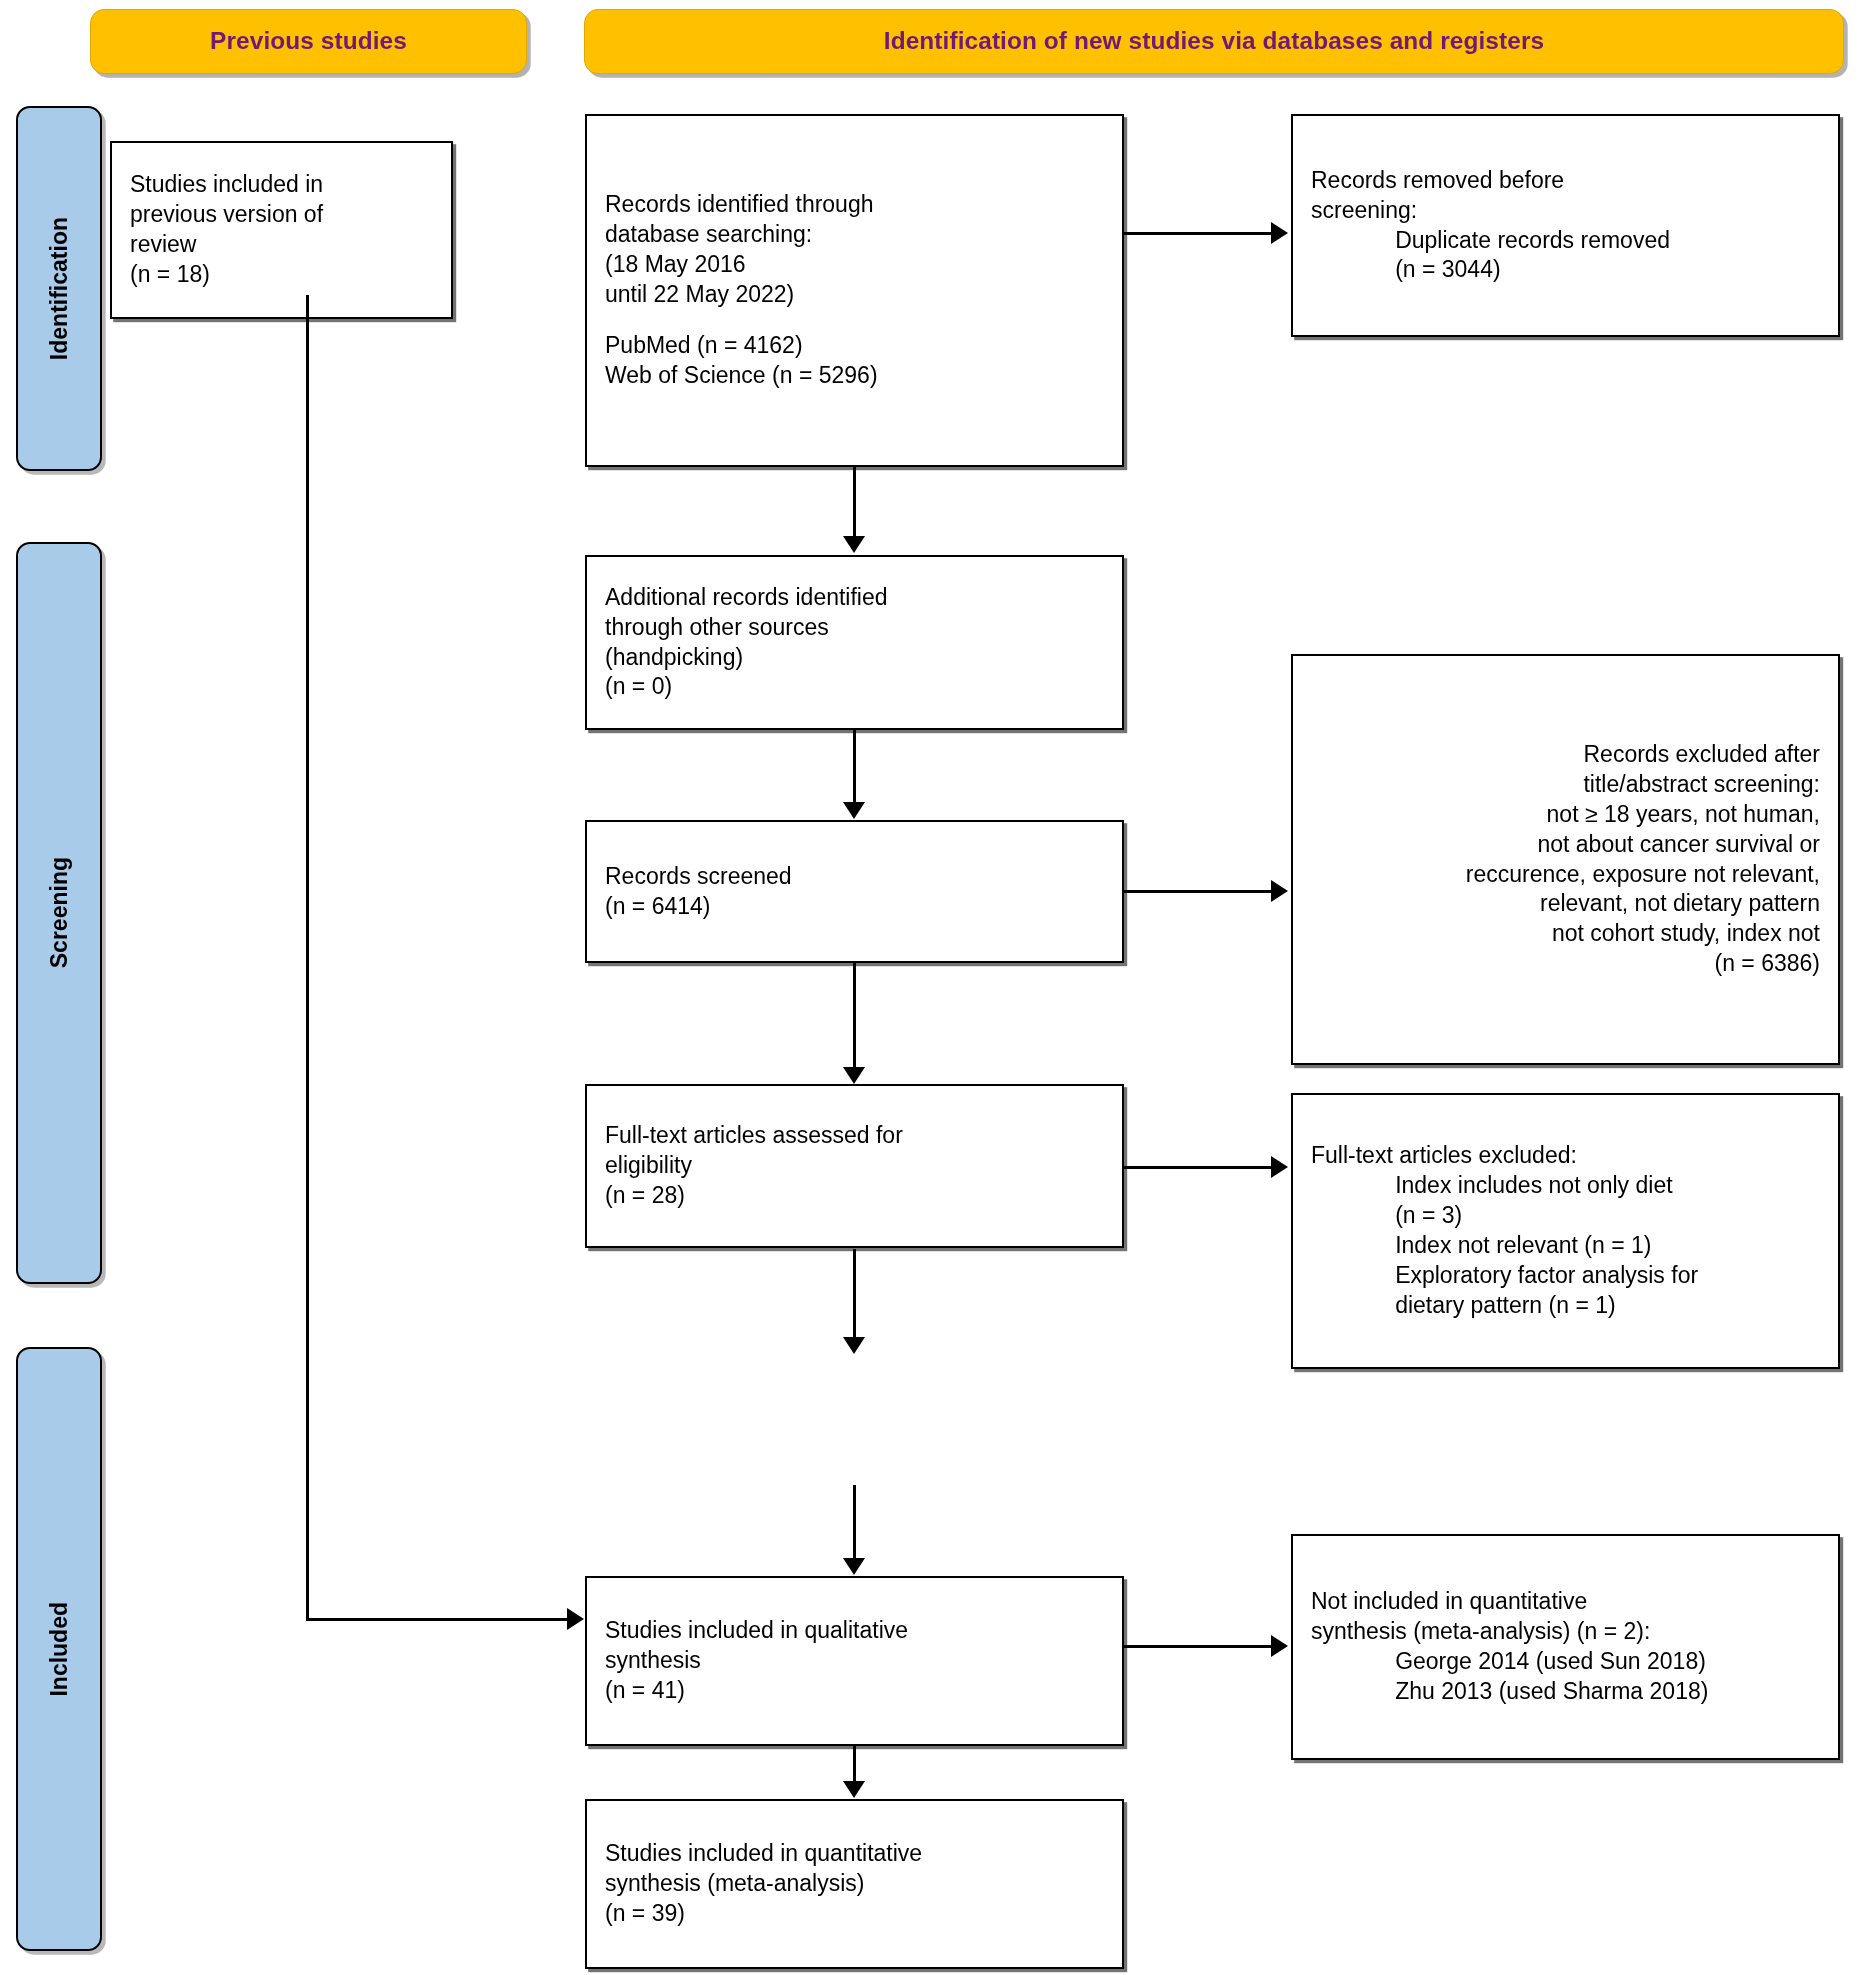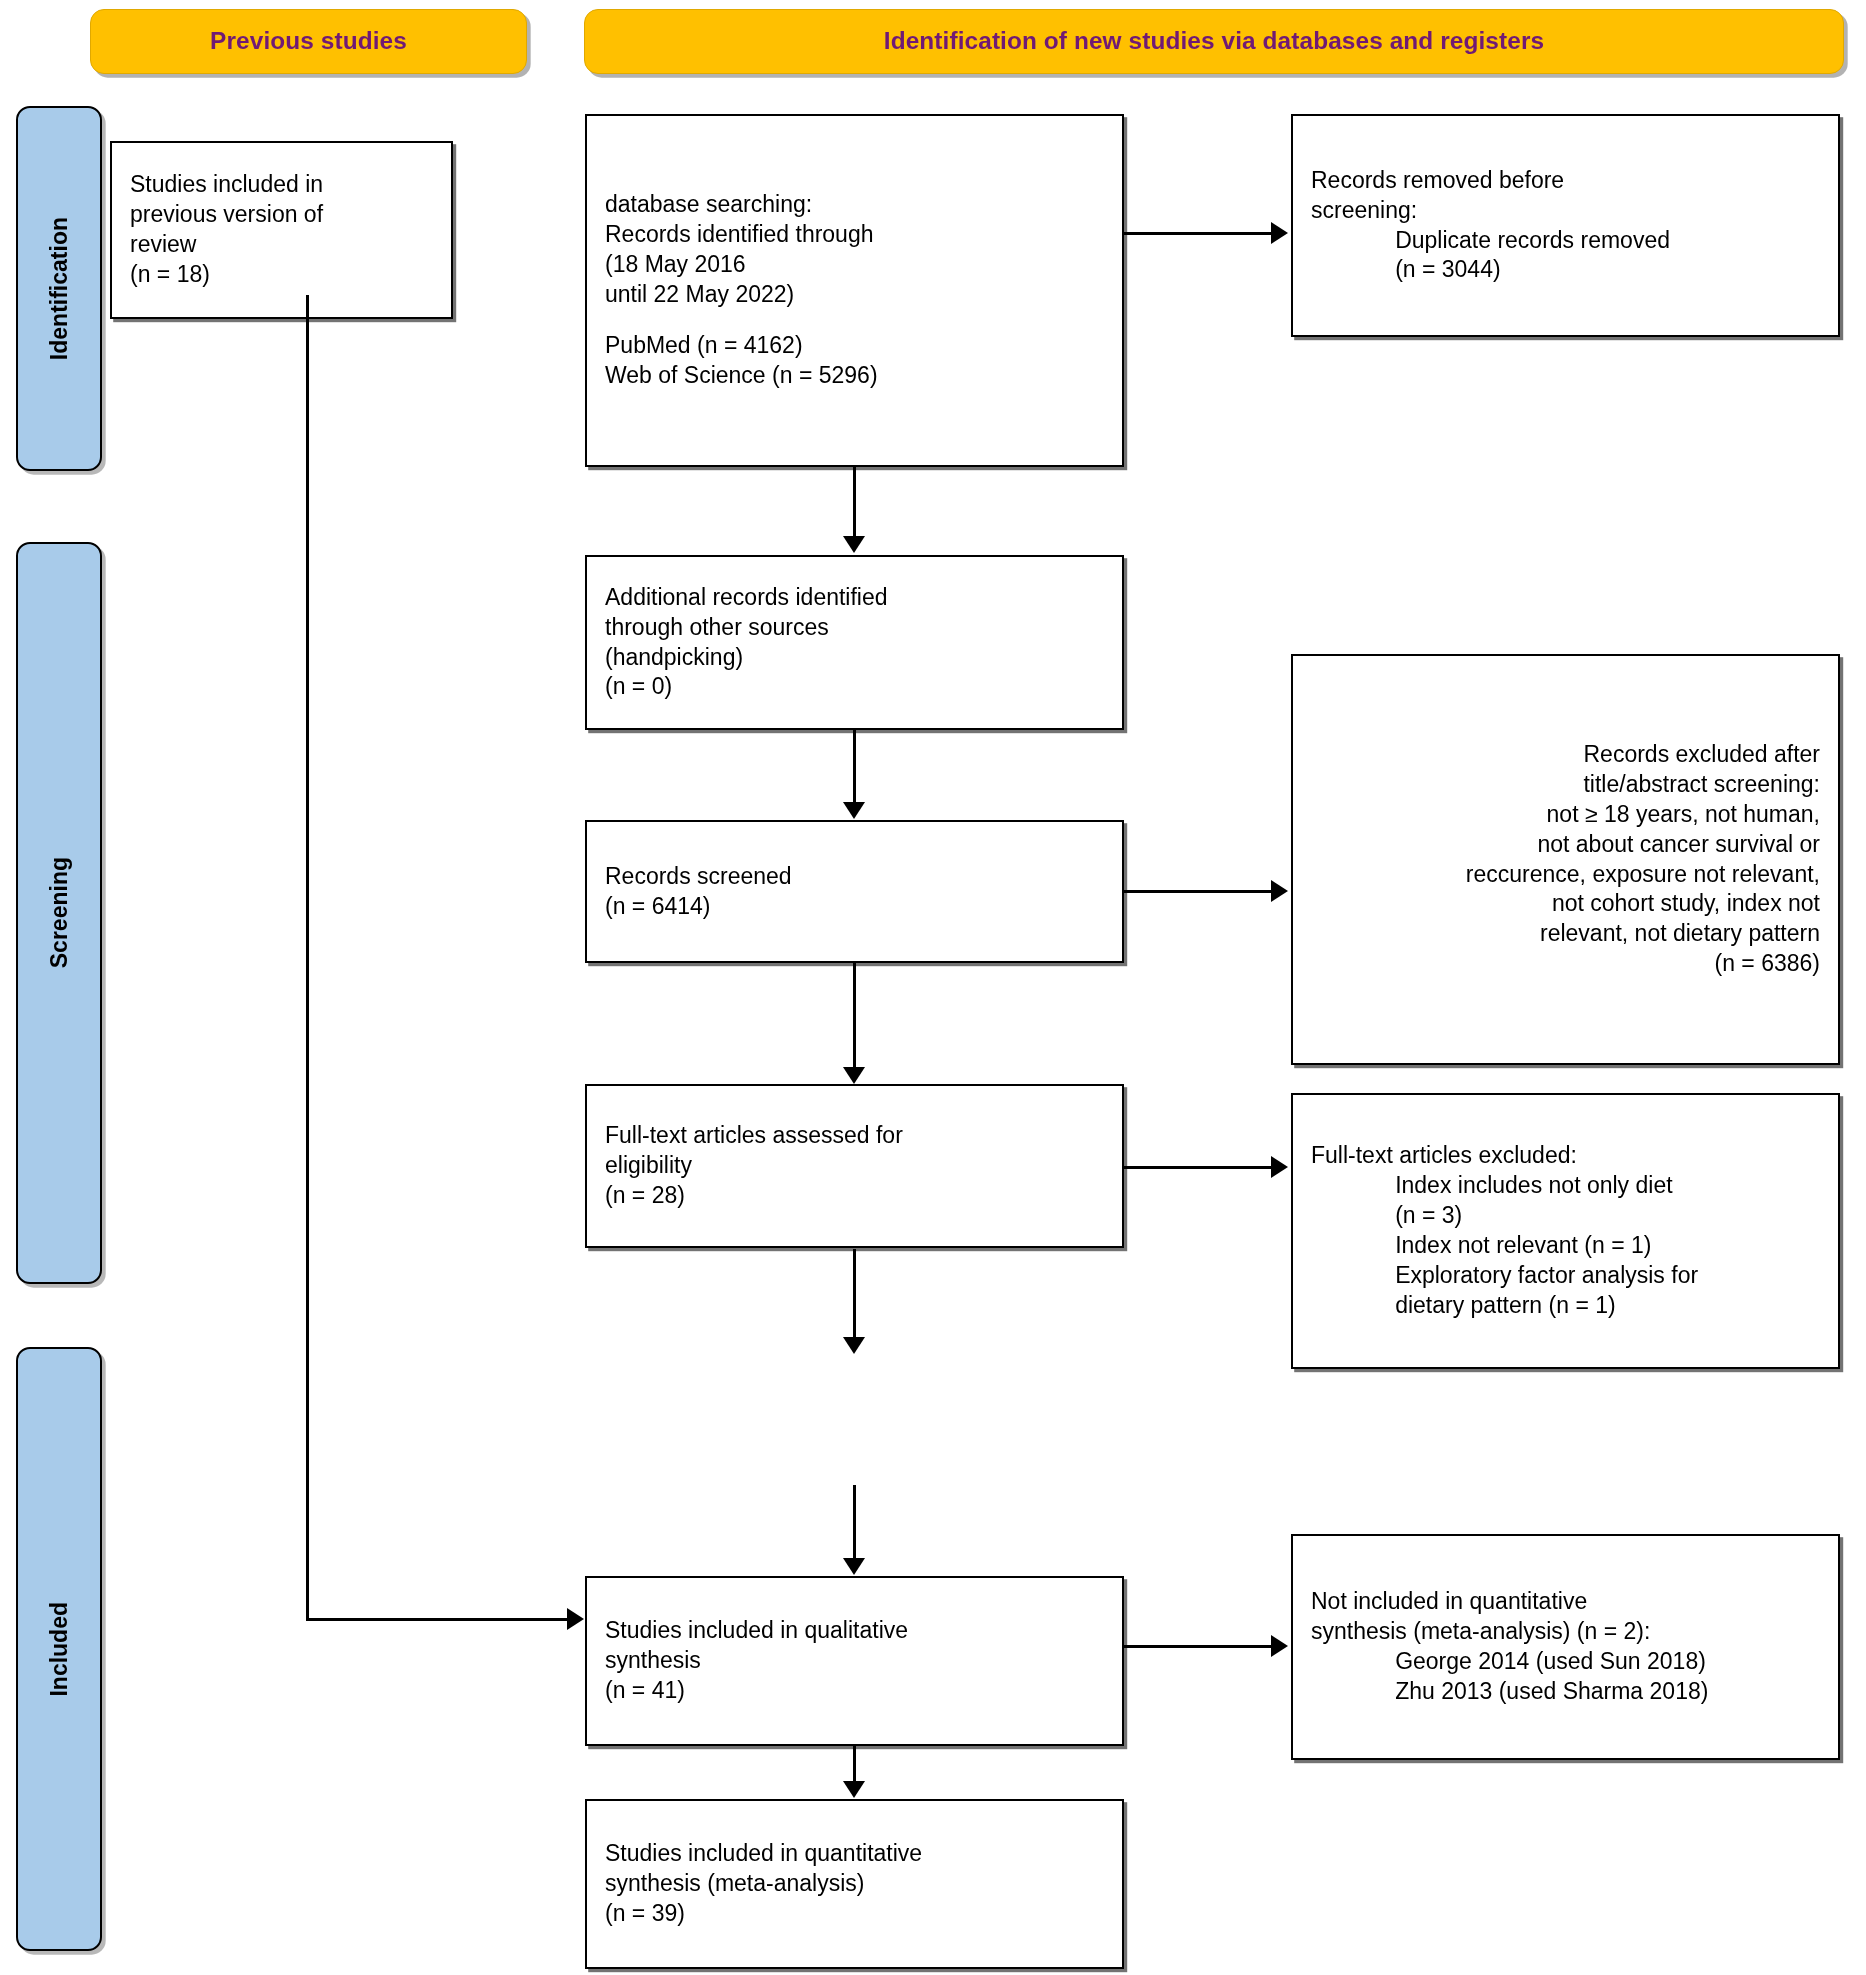--- a/index.html
+++ b/index.html
@@ -110,22 +110,22 @@
   </div>
 
   <div class="fbox" style="left:110px; top:118px; width:343px; height:178px;margin-top:23px;">
     <div class="ln">Studies included in</div>
     <div class="ln">previous version of</div>
     <div class="ln">review</div>
     <div class="ln">(n = 18)</div>
   </div>
 
   <div class="fbox" style="left:585px; top:114px; width:539px; height:353px;">
+    <div class="ln">Records identified through</div>
     <div class="ln">database searching:</div>
-    <div class="ln">Records identified through</div>
     <div class="ln">(18 May 2016</div>
     <div class="ln">until 22 May 2022)</div>
     <div class="ln blank">&nbsp;</div>
     <div class="ln">PubMed (n = 4162)</div>
     <div class="ln">Web of Science (n = 5296)</div>
   </div>
 
   <div class="fbox" style="left:1291px; top:114px; width:549px; height:223px;">
     <div class="ln">Records removed before</div>
     <div class="ln">screening:</div>
@@ -144,22 +144,22 @@
     <div class="ln">Records screened</div>
     <div class="ln">(n = 6414)</div>
   </div>
 
   <div class="fbox" style="left:1291px; top:654px; width:549px; height:411px;text-align:right;">
     <div class="ln">Records excluded after</div>
     <div class="ln">title/abstract screening:</div>
     <div class="ln">not ≥ 18 years, not human,</div>
     <div class="ln">not about cancer survival or</div>
     <div class="ln">reccurence, exposure not relevant,</div>
+    <div class="ln">relevant, not dietary pattern</div>
     <div class="ln">not cohort study, index not</div>
-    <div class="ln">relevant, not dietary pattern</div>
     <div class="ln">(n = 6386)</div>
   </div>
 
   <div class="fbox" style="left:585px; top:1084px; width:539px; height:164px;">
     <div class="ln">Full-text articles assessed for</div>
     <div class="ln">eligibility</div>
     <div class="ln">(n = 28)</div>
   </div>
 
   <div class="fbox" style="left:1291px; top:1093px; width:549px; height:276px;">

